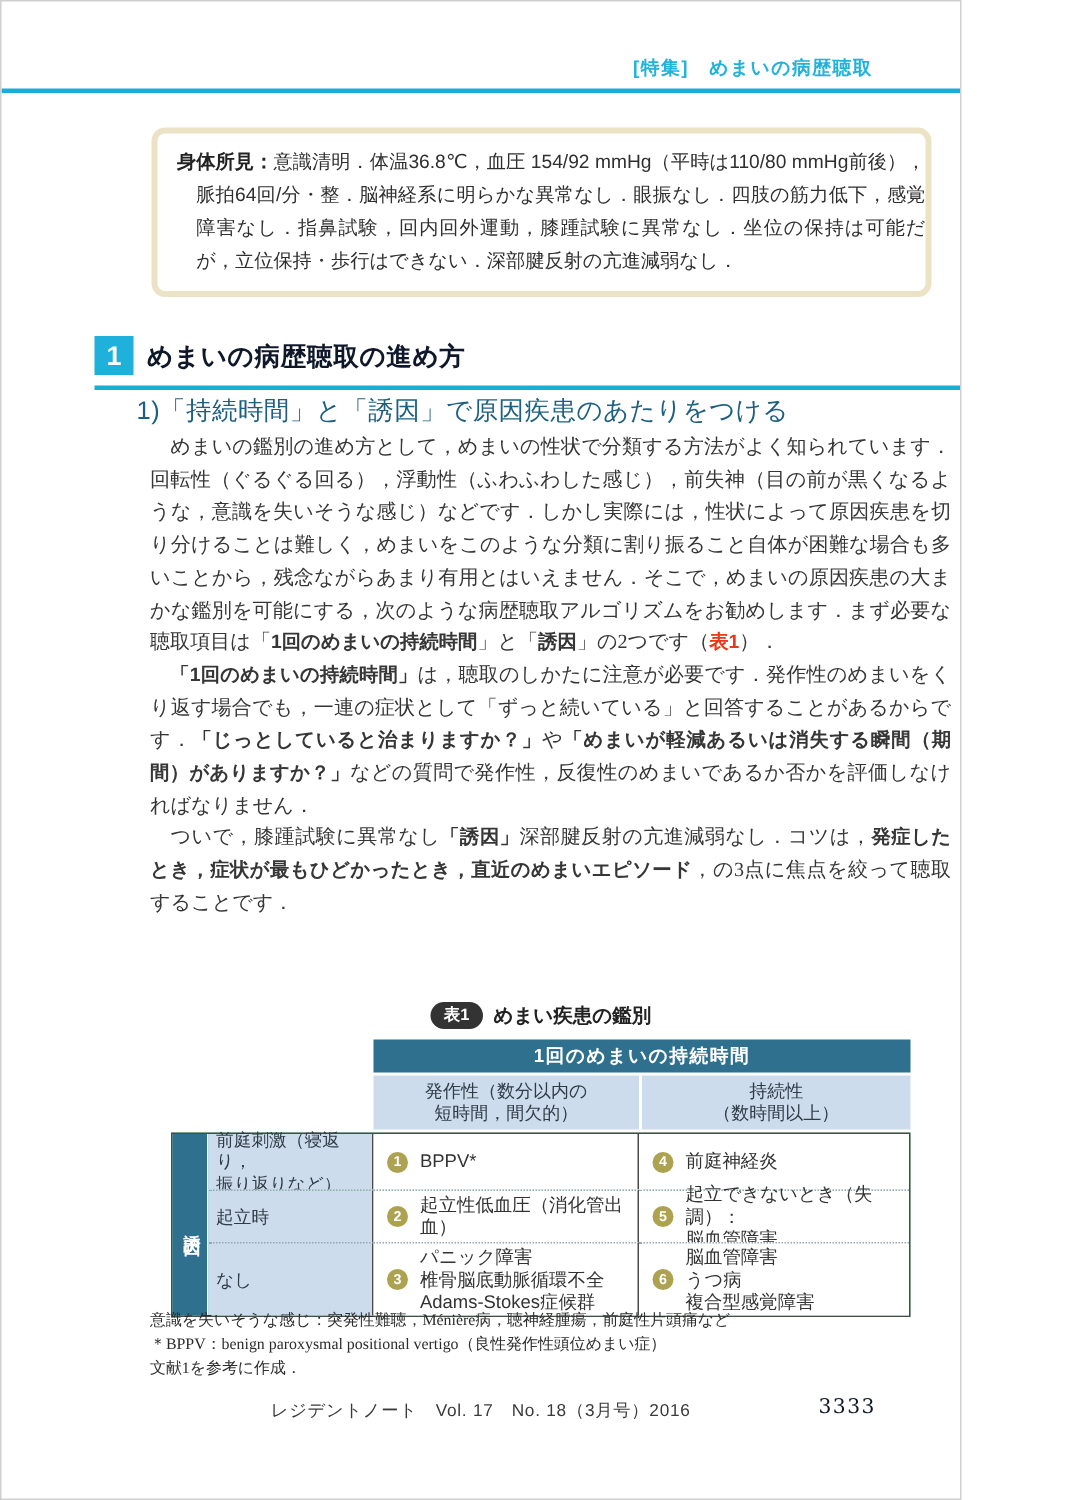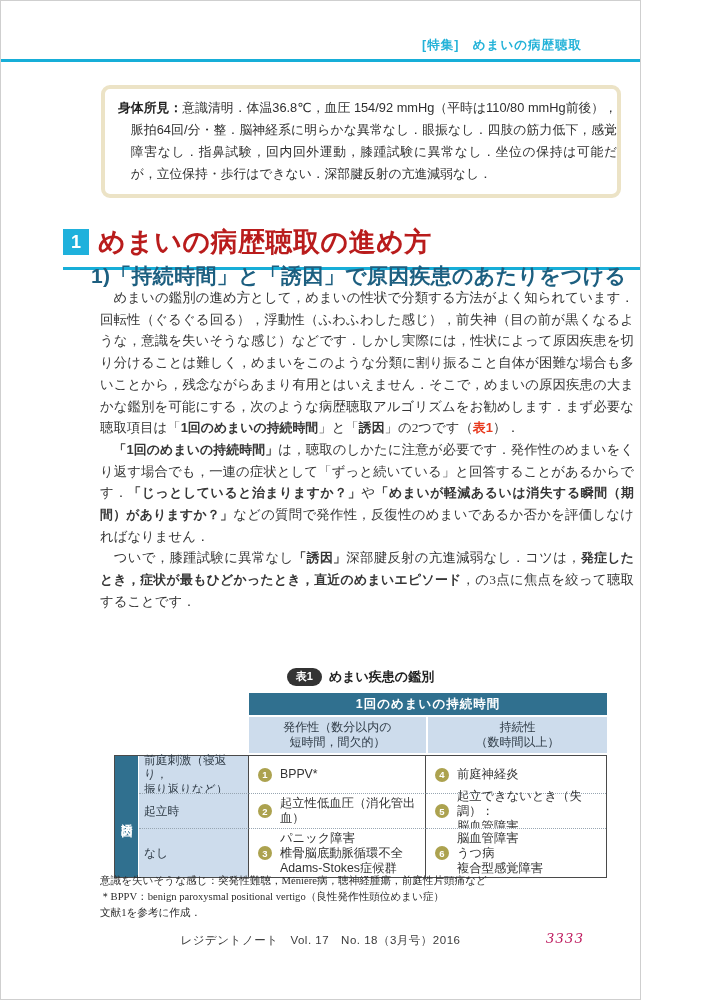--- a/index.html
+++ b/index.html
@@ -16,23 +16,23 @@
         border:4px solid #ece3c6;border-radius:9px;background:#fff;padding:8px 0 9px 13px;}
   .findings-text{font-size:12.8px;line-height:22px;color:#2f2f2f;text-align:justify;
         padding-left:1em;text-indent:-1em;}
   .findings-text .lbl{font-weight:bold;color:#222;}
 
   
   .section-head{position:absolute;left:62px;top:223px;width:592px;border-bottom:3px solid #17aed8;padding-bottom:7px;}
   .section-row{display:flex;align-items:center;gap:9px;}
   .sec-num{width:26px;height:26px;background:#1fb1dc;color:#fff;font-size:18px;font-weight:bold;
         display:flex;align-items:center;justify-content:center;flex:none;}
-  .sec-title{font-size:27px;font-weight:bold;color:#b91c1c;letter-spacing:0.5px;}
+  .sec-title{font-size:17px;font-weight:bold;color:#0f172a;letter-spacing:0.5px;}
 
-  .subsection{position:absolute;left:90px;top:261px;font-size:21px;font-weight:bold;color:#1d5f80;letter-spacing:0.3px;}
+  .subsection{position:absolute;left:90px;top:261px;font-size:17px;font-weight:normal;color:#1d5f80;letter-spacing:0.3px;}
 
   
   .bodytext{position:absolute;left:99px;top:286px;width:534px;
         font-family:"Liberation Serif","DejaVu Serif",serif;
         font-size:13.4px;line-height:21.7px;color:#363636;text-align:justify;}
   .bodytext p{margin:0;}
   .run-b{font-family:"Liberation Sans","DejaVu Sans",sans-serif;font-weight:bold;font-size:12.9px;}
   .run-red{color:#e8391d;font-family:"Liberation Sans","DejaVu Sans",sans-serif;font-weight:600;font-size:12.9px;}
 
   
@@ -62,21 +62,21 @@
   .rsep{border-top:1px dotted #98a6b2;}
   .circ{width:14px;height:14px;border-radius:50%;background:#aca24f;color:#fff;font-size:9.5px;font-weight:bold;
         display:inline-flex;align-items:center;justify-content:center;flex:none;}
 
   .footnotes{position:absolute;left:99px;top:872px;font-family:"Liberation Serif","DejaVu Serif",serif;
         font-size:10.6px;line-height:16px;color:#2c2c2c;}
 
   
   .pfooter-journal{position:absolute;left:0;right:0;top:932px;text-align:center;font-size:11.5px;color:#3a3a3a;letter-spacing:0.5px;}
   .pfooter-page{position:absolute;right:56px;top:929px;font-family:"DejaVu Serif","Liberation Serif",serif;
-        font-style:italic;font-size:13.5px;color:#be185d;letter-spacing:1px;}
+        font-size:13.5px;color:#0f172a;letter-spacing:1px;}
 </style>
 </head>
 <body>
 
 <div class="page">
 
   <div class="topbar">
     <div class="feature-tag">[特集]　めまいの病歴聴取</div>
     <div class="top-rule"></div>
   </div>

